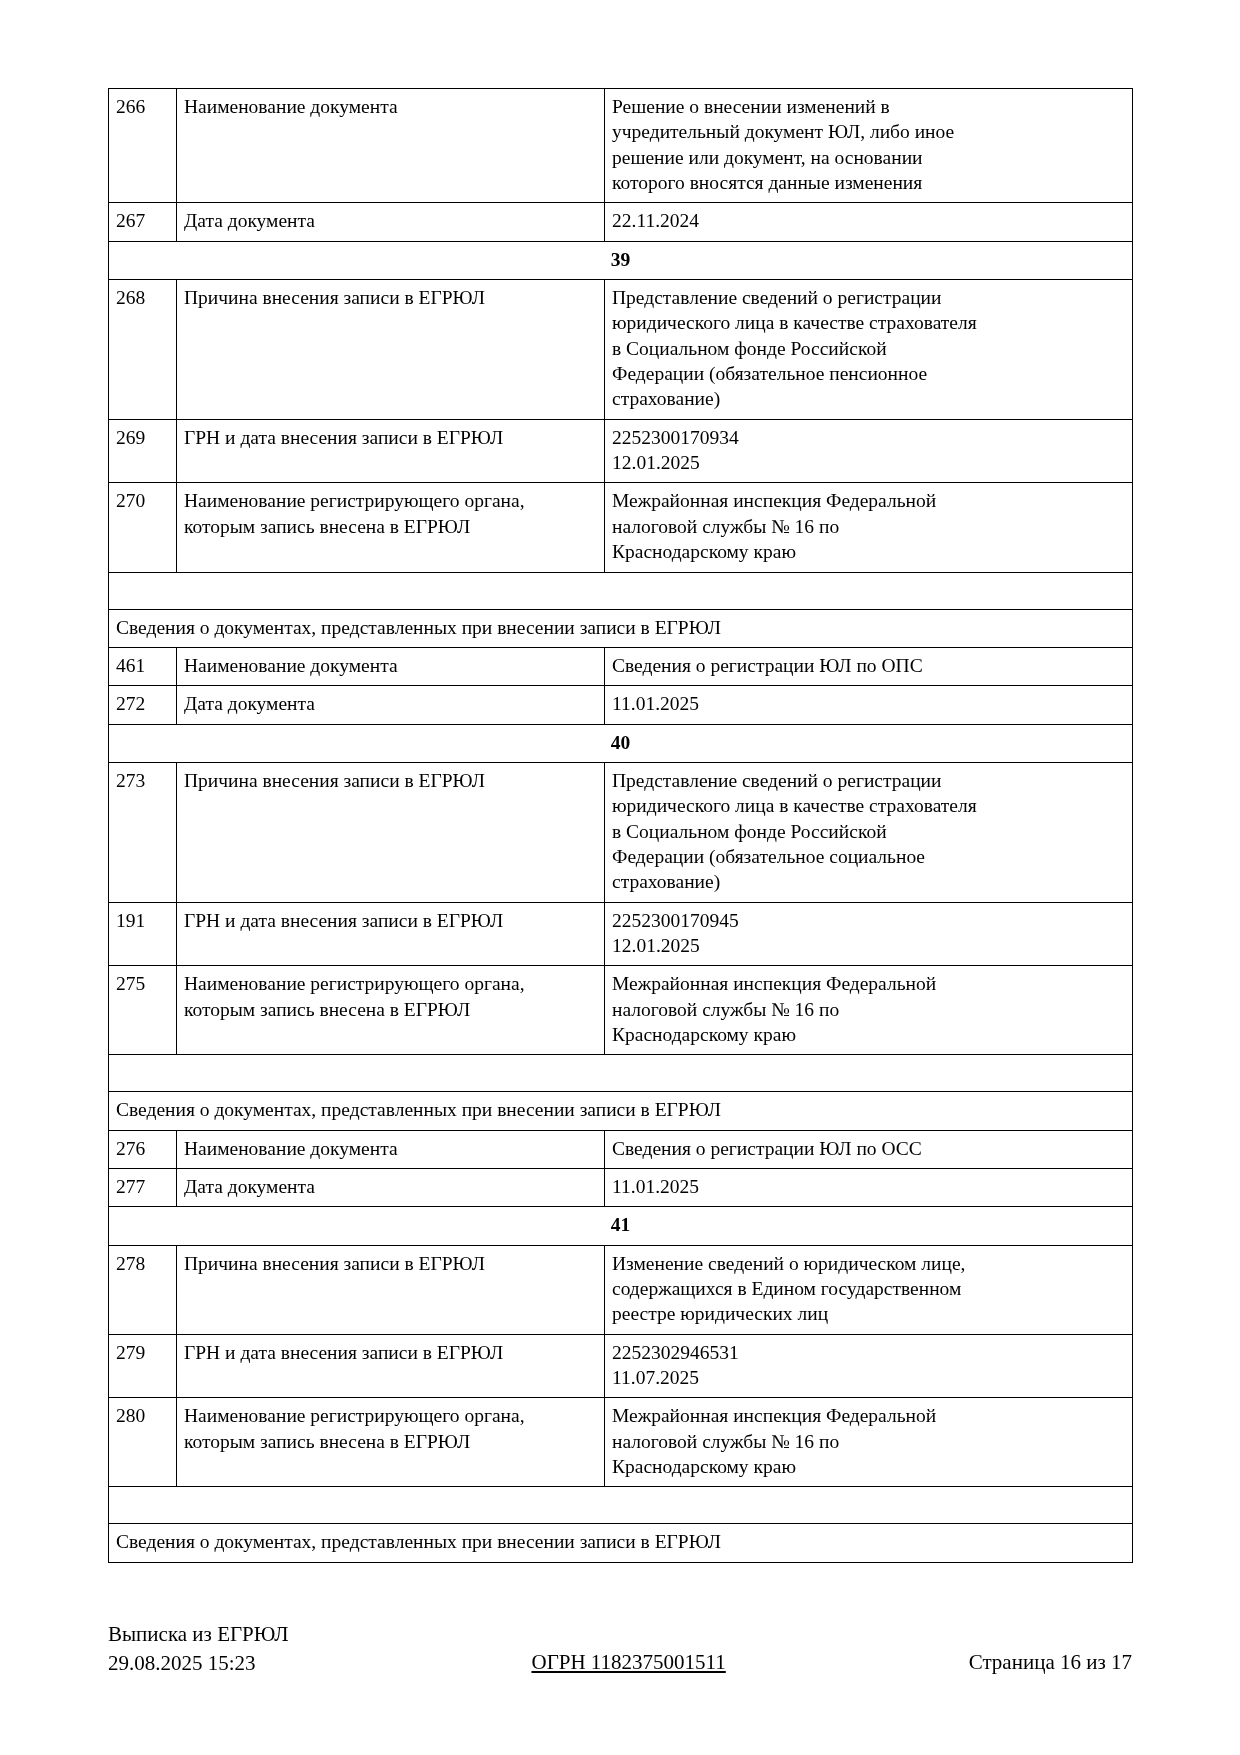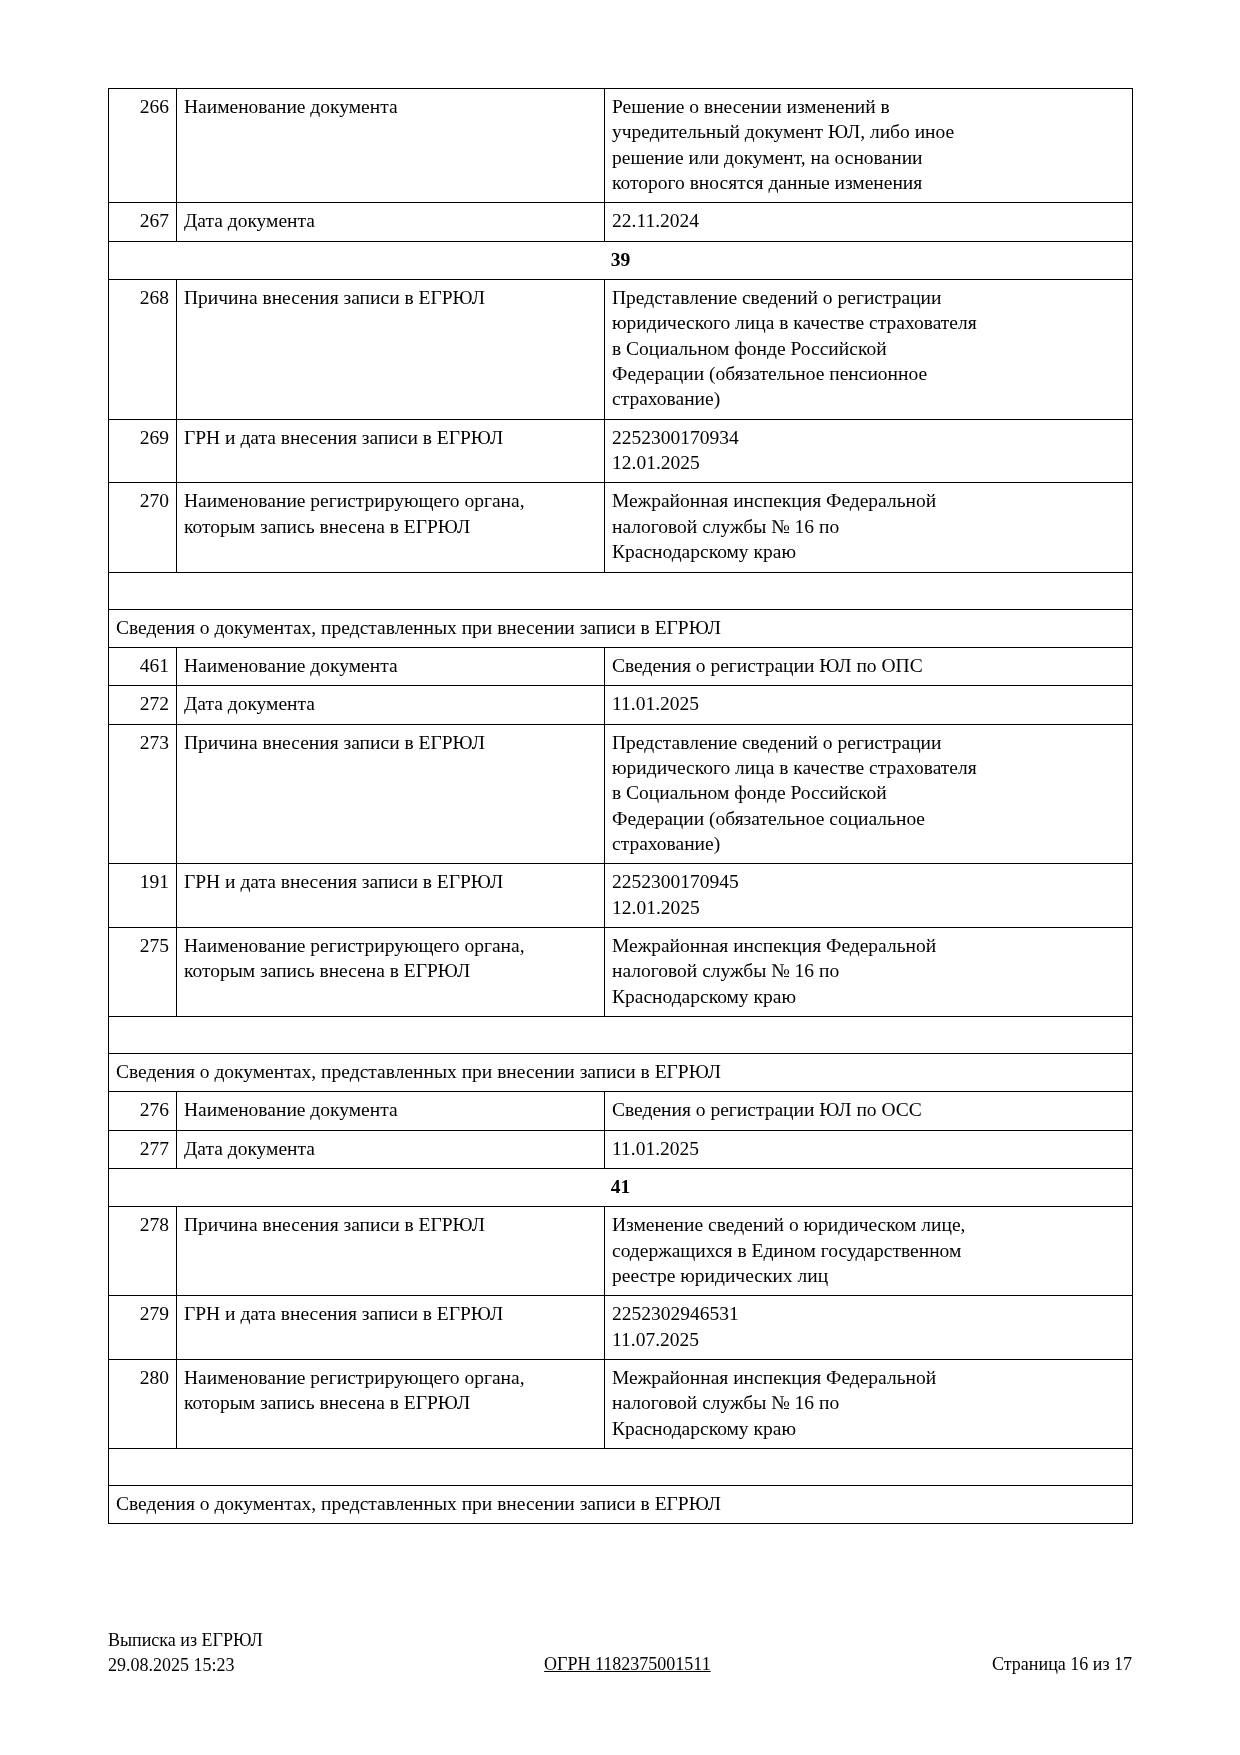--- a/index.html
+++ b/index.html
@@ -31,21 +31,21 @@
   table.egrul td {
     border: 1px solid #000000;
     vertical-align: top;
     padding: 5px 7px 7px 7px;
   }
   col.c-num { width: 68px; }
   col.c-label { width: 428px; }
   col.c-value { width: 528px; }
 
   td.num {
-    text-align: right;
+    text-align: left;
     padding-left: 2px;
     padding-right: 2px;
   }
   td.spacer-row {
     height: 24px;
     padding: 0;
   }
   td.section-num {
     text-align: center;
     font-weight: bold;
@@ -55,21 +55,21 @@
     padding-left: 10px;
   }
   .val { white-space: pre-line; }
   .lbl { white-space: pre-line; }
 
   .footer {
     position: absolute;
     left: 108px;
     right: 108px;
     bottom: 78px;
-    font-size: 18px;
+    font-size: 21px;
     line-height: 1.35;
   }
   .footer-row {
     display: flex;
     justify-content: space-between;
     align-items: flex-end;
   }
   .footer-left { text-align: left; }
   .footer-center { text-align: center; flex: 0 0 auto; padding-bottom: 1px; text-decoration: underline; }
   .footer-right { padding-bottom: 1px; }
@@ -133,20 +133,23 @@
         </tr>
         <tr>
           <td class="num">461</td>
           <td class="lbl">Наименование документа</td>
           <td class="val">Сведения о регистрации ЮЛ по ОПС</td>
         </tr>
         <tr>
           <td class="num">272</td>
           <td class="lbl">Дата документа</td>
           <td class="val">11.01.2025</td>
+        </tr>
+        <tr>
+          <td class="section-num" colspan="3">40</td>
         </tr>
         <tr>
           <td class="num">273</td>
           <td class="lbl">Причина внесения записи в ЕГРЮЛ</td>
           <td class="val">Представление сведений о регистрации
 юридического лица в качестве страхователя
 в Социальном фонде Российской
 Федерации (обязательное социальное
 страхование)</td>
         </tr>

